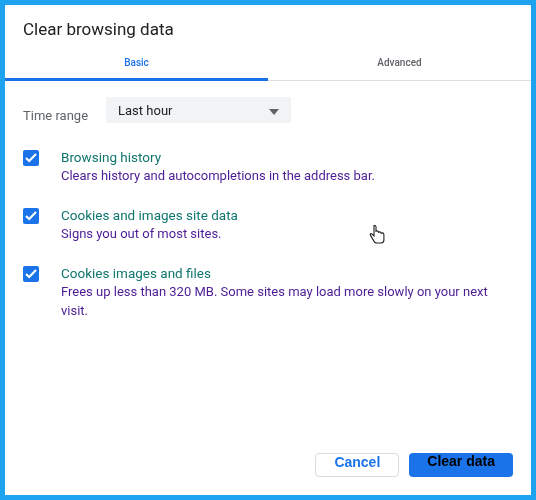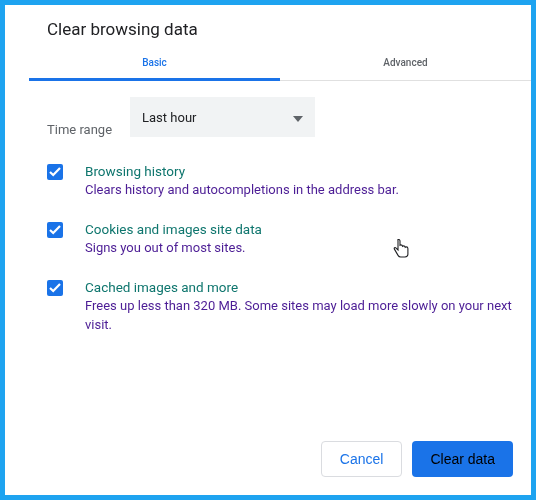--- a/index.html
+++ b/index.html
@@ -10,21 +10,20 @@
     height: 500px;
     padding: 5px;
   }
   .dialog {
     background: #fff;
     width: 100%;
     height: 100%;
     display: flex;
     flex-direction: column;
     position: relative;
-    padding-left: 24px;
   }
   .title {
     font-size: 17px;
     color: #202124;
     padding: 14px 18px 8px 18px;
     font-weight: 400;
   }
   .tabs {
     display: flex;
     border-bottom: 1px solid #e0e0e0;
@@ -58,21 +57,21 @@
     align-items: flex-end;
     margin-bottom: 26px;
   }
   .timerow-label {
     font-size: 13px;
     color: #5f6368;
     margin-right: 18px;
   }
   .select {
     background: #f1f3f4;
-    height: 40px;
+    height: 26px;
     width: 185px;
     display: flex;
     align-items: center;
     justify-content: space-between;
     padding: 0 12px;
     font-size: 13px;
     color: #202124;
     cursor: pointer;
   }
   .select svg { width: 10px; height: 6px; fill: #5f6368; }
@@ -116,29 +115,28 @@
     pointer-events: none;
   }
   .footer {
     display: flex;
     justify-content: flex-end;
     align-items: center;
     padding: 14px 18px 18px 0;
     gap: 10px;
   }
   .btn {
-    height: 36px;
+    height: 24px;
     padding: 0 18px;
     border-radius: 4px;
     font-size: 14px;
-    font-weight: 400;
+    font-weight: 700;
     cursor: pointer;
     border: none;
     display: inline-flex;
-    align-items: center;
   }
   .btn-cancel {
     background: #fff;
     color: #1a73e8;
     border: 1px solid #dadce0;
   }
   .btn-primary {
     background: #1a73e8;
     color: #000000;
   }
@@ -202,21 +200,21 @@
       </span>
     </div>
 
     <div class="optrow">
       <div class="chk">
         <svg viewBox="0 0 12 10">
             <polyline points="1,5 4.2,8 11,1"></polyline>
           </svg>
       </div>
       <div class="opttext">
-        <div class="optlabel">Cached images and more</div>
+        <div class="optlabel">Cookies images and files</div>
         <div class="optdesc">Frees up less than 320 MB. Some sites may load more slowly on your next visit.</div>
       </div>
     </div>
 
   </div>
 
   <div class="footer">
     <button class="btn btn-cancel">
       <span>Cancel</span>
     </button>

